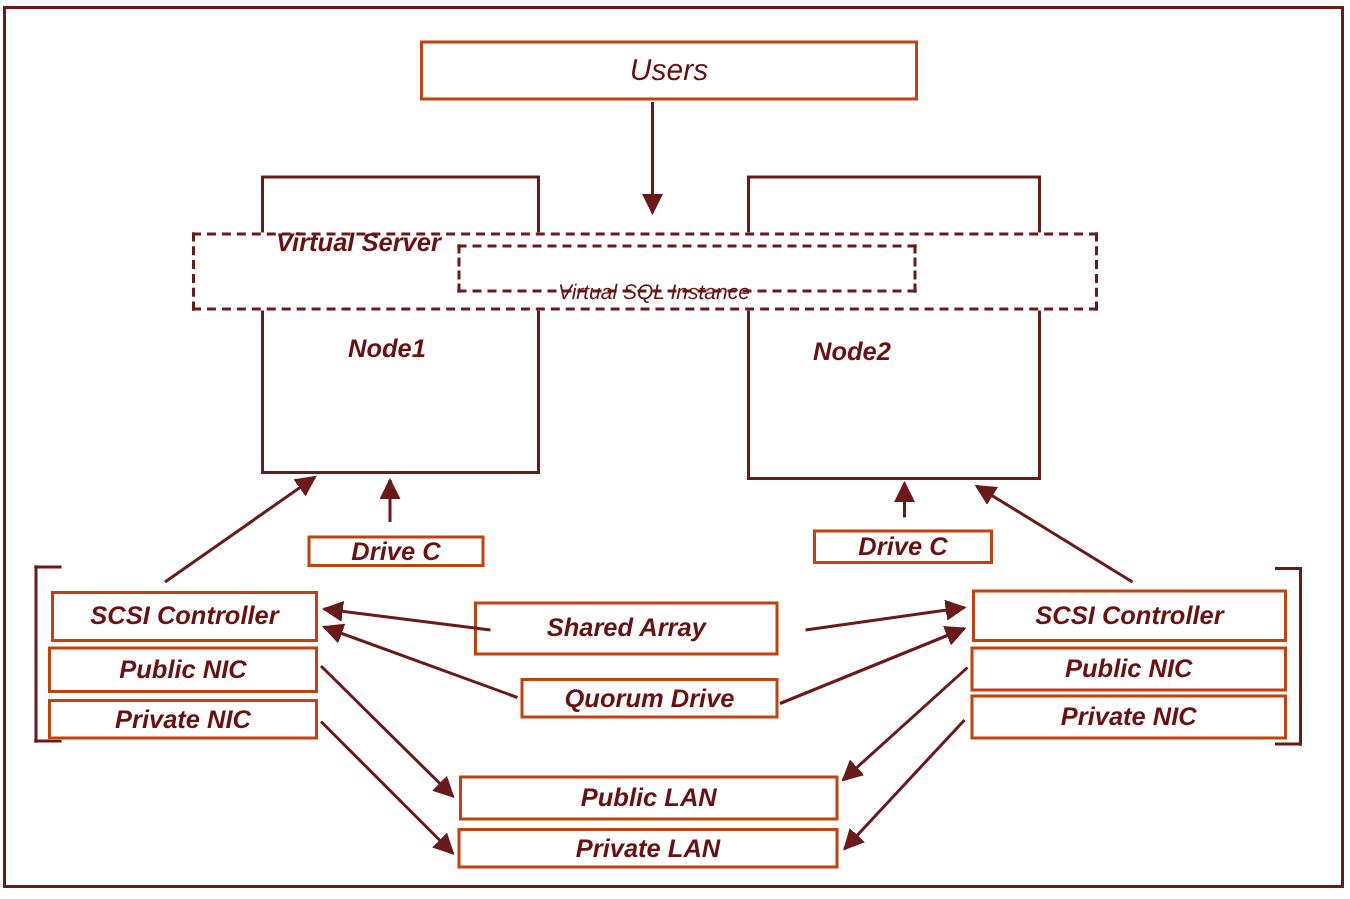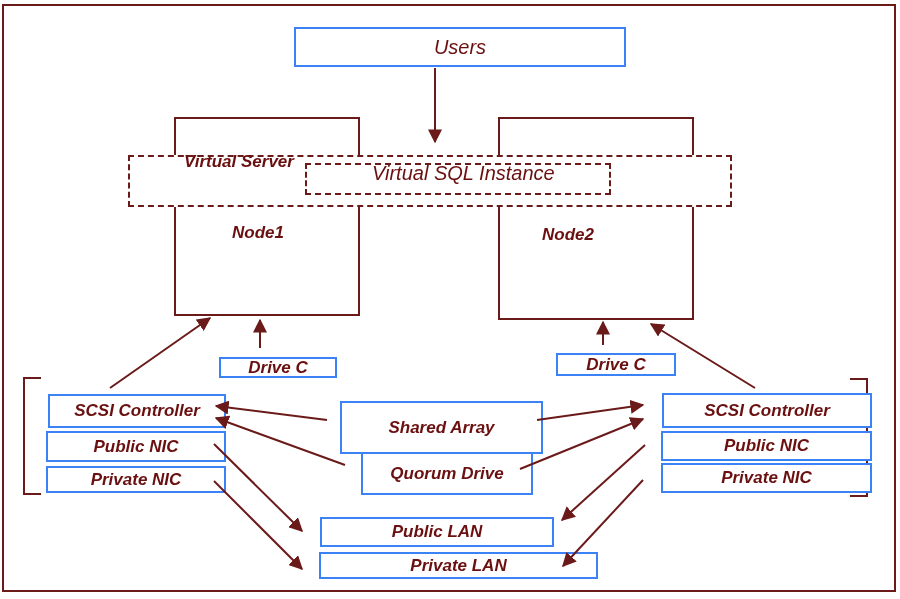--- a/index.html
+++ b/index.html
@@ -1,63 +1,63 @@
 <!DOCTYPE html>
 <html><head>
 <meta charset="utf-8">
 <style>
   html, body { margin:0; padding:0; background:#ffffff; }
   body { width:900px; height:599px; position:relative; overflow:hidden; font-family:"Liberation Sans", sans-serif; }
   #frame { position:absolute; left:2px; top:4px; width:894px; height:588px; border:2px solid #6b1a1a; box-sizing:border-box; }
-  .box { position:absolute; border:2px solid #3b82f6; box-sizing:border-box; background:#fff;
+  .box { position:absolute; border:2px solid #c2410c; box-sizing:border-box; background:#fff;
          display:flex; align-items:center; justify-content:center; color:#6b1010;
-         font-style:italic; font-weight:bold; font-size:17px;margin-left:14px; }
+         font-style:italic; font-weight:bold; font-size:17px; }
   .box.plain { font-weight:normal; font-size:20px; }
   .node { position:absolute; border:2px solid #6b1a1a; box-sizing:border-box; background:transparent; }
   .dash { position:absolute; border:2px dashed #6b1a1a; box-sizing:border-box; }
   .lbl { position:absolute; color:#6b1010; font-style:italic; font-weight:bold; font-size:17px; }
   svg#wires { position:absolute; left:0; top:0; }
   .bracket { position:absolute; box-sizing:border-box; border:2px solid #6b1a1a; }
 </style>
 </head>
 <body>
 
 <div id="frame"></div>
 
 <div class="node" style="left:174px; top:117px; width:186px; height:199px;"></div>
 <div class="node" style="left:498px; top:117px; width:196px; height:203px;"></div>
 
 <div class="dash" style="left:128px; top:155px; width:604px; height:52px; background:#fff;"></div>
 <div class="lbl" style="left:184px; top:152px;">Virtual Server</div>
 <div class="dash" style="left:305px; top:163px; width:306px; height:32px;"></div>
-<div class="lbl" style="left:372px; top:162px; font-weight:normal; font-size:20px;">Virtual SQL Instance</div>
+<div class="lbl" style="left:372px; top:186px; font-weight:normal; font-size:14px;">Virtual SQL Instance</div>
 
 <div class="lbl" style="left:232px; top:223px;font-style:italic;">Node1</div>
 <div class="lbl" style="left:542px; top:225px;">Node2</div>
 
 <div class="box plain" style="left:280px; top:27px; width:332px; height:40px;">Users</div>
 
 <div class="box" style="left:205px; top:357px; width:118px; height:21px;">Drive C</div>
 <div class="box" style="left:542px; top:353px; width:120px; height:23px;">Drive C</div>
 
 <div class="bracket" style="left:23px; top:377px; width:18px; height:118px; border-right:none;"></div>
 <div class="box" style="left:34px; top:394px; width:178px; height:34px;">SCSI Controller</div>
 <div class="box" style="left:32px; top:431px; width:180px; height:31px;">Public NIC</div>
 <div class="box" style="left:32px; top:466px; width:180px; height:27px;">Private NIC</div>
 
 <div class="bracket" style="left:850px; top:378px; width:18px; height:119px; border-left:none;"></div>
 <div class="box" style="left:648px; top:393px; width:210px; height:35px;">SCSI Controller</div>
 <div class="box" style="left:647px; top:431px; width:211px; height:30px;">Public NIC</div>
 <div class="box" style="left:647px; top:463px; width:211px; height:30px;">Private NIC</div>
 
-<div class="box" style="left:326px; top:401px; width:203px; height:53px;text-align:center;">Shared Array</div>
-<div class="box" style="left:347px; top:452px; width:172px; height:43px;">Quorum Drive</div>
+<div class="box" style="left:316px; top:401px; width:203px; height:36px;text-align:center;">Shared Array</div>
+<div class="box" style="left:347px; top:452px; width:172px; height:27px;">Quorum Drive</div>
 
-<div class="box" style="left:306px; top:517px; width:234px; height:30px;font-style:italic;">Public LAN</div>
-<div class="box" style="left:305px; top:552px; width:279px; height:27px;">Private LAN</div>
+<div class="box" style="left:306px; top:517px; width:253px; height:30px;font-style:italic;">Public LAN</div>
+<div class="box" style="left:305px; top:552px; width:254px; height:27px;">Private LAN</div>
 
 <svg id="wires" width="900" height="599">
   <defs>
     <marker id="ah" viewBox="0 0 10 10" refX="9" refY="5" markerWidth="7" markerHeight="7" orient="auto-start-reverse">
       <path d="M0,0 L10,5 L0,10 z" fill="#6b1a1a"></path>
     </marker>
   </defs>
   <g stroke="#6b1a1a" stroke-width="2" fill="none">
     <line x1="435" y1="68" x2="435" y2="142" marker-end="url(#ah)"></line>
     <line x1="110" y1="388" x2="210" y2="318" marker-end="url(#ah)"></line>

